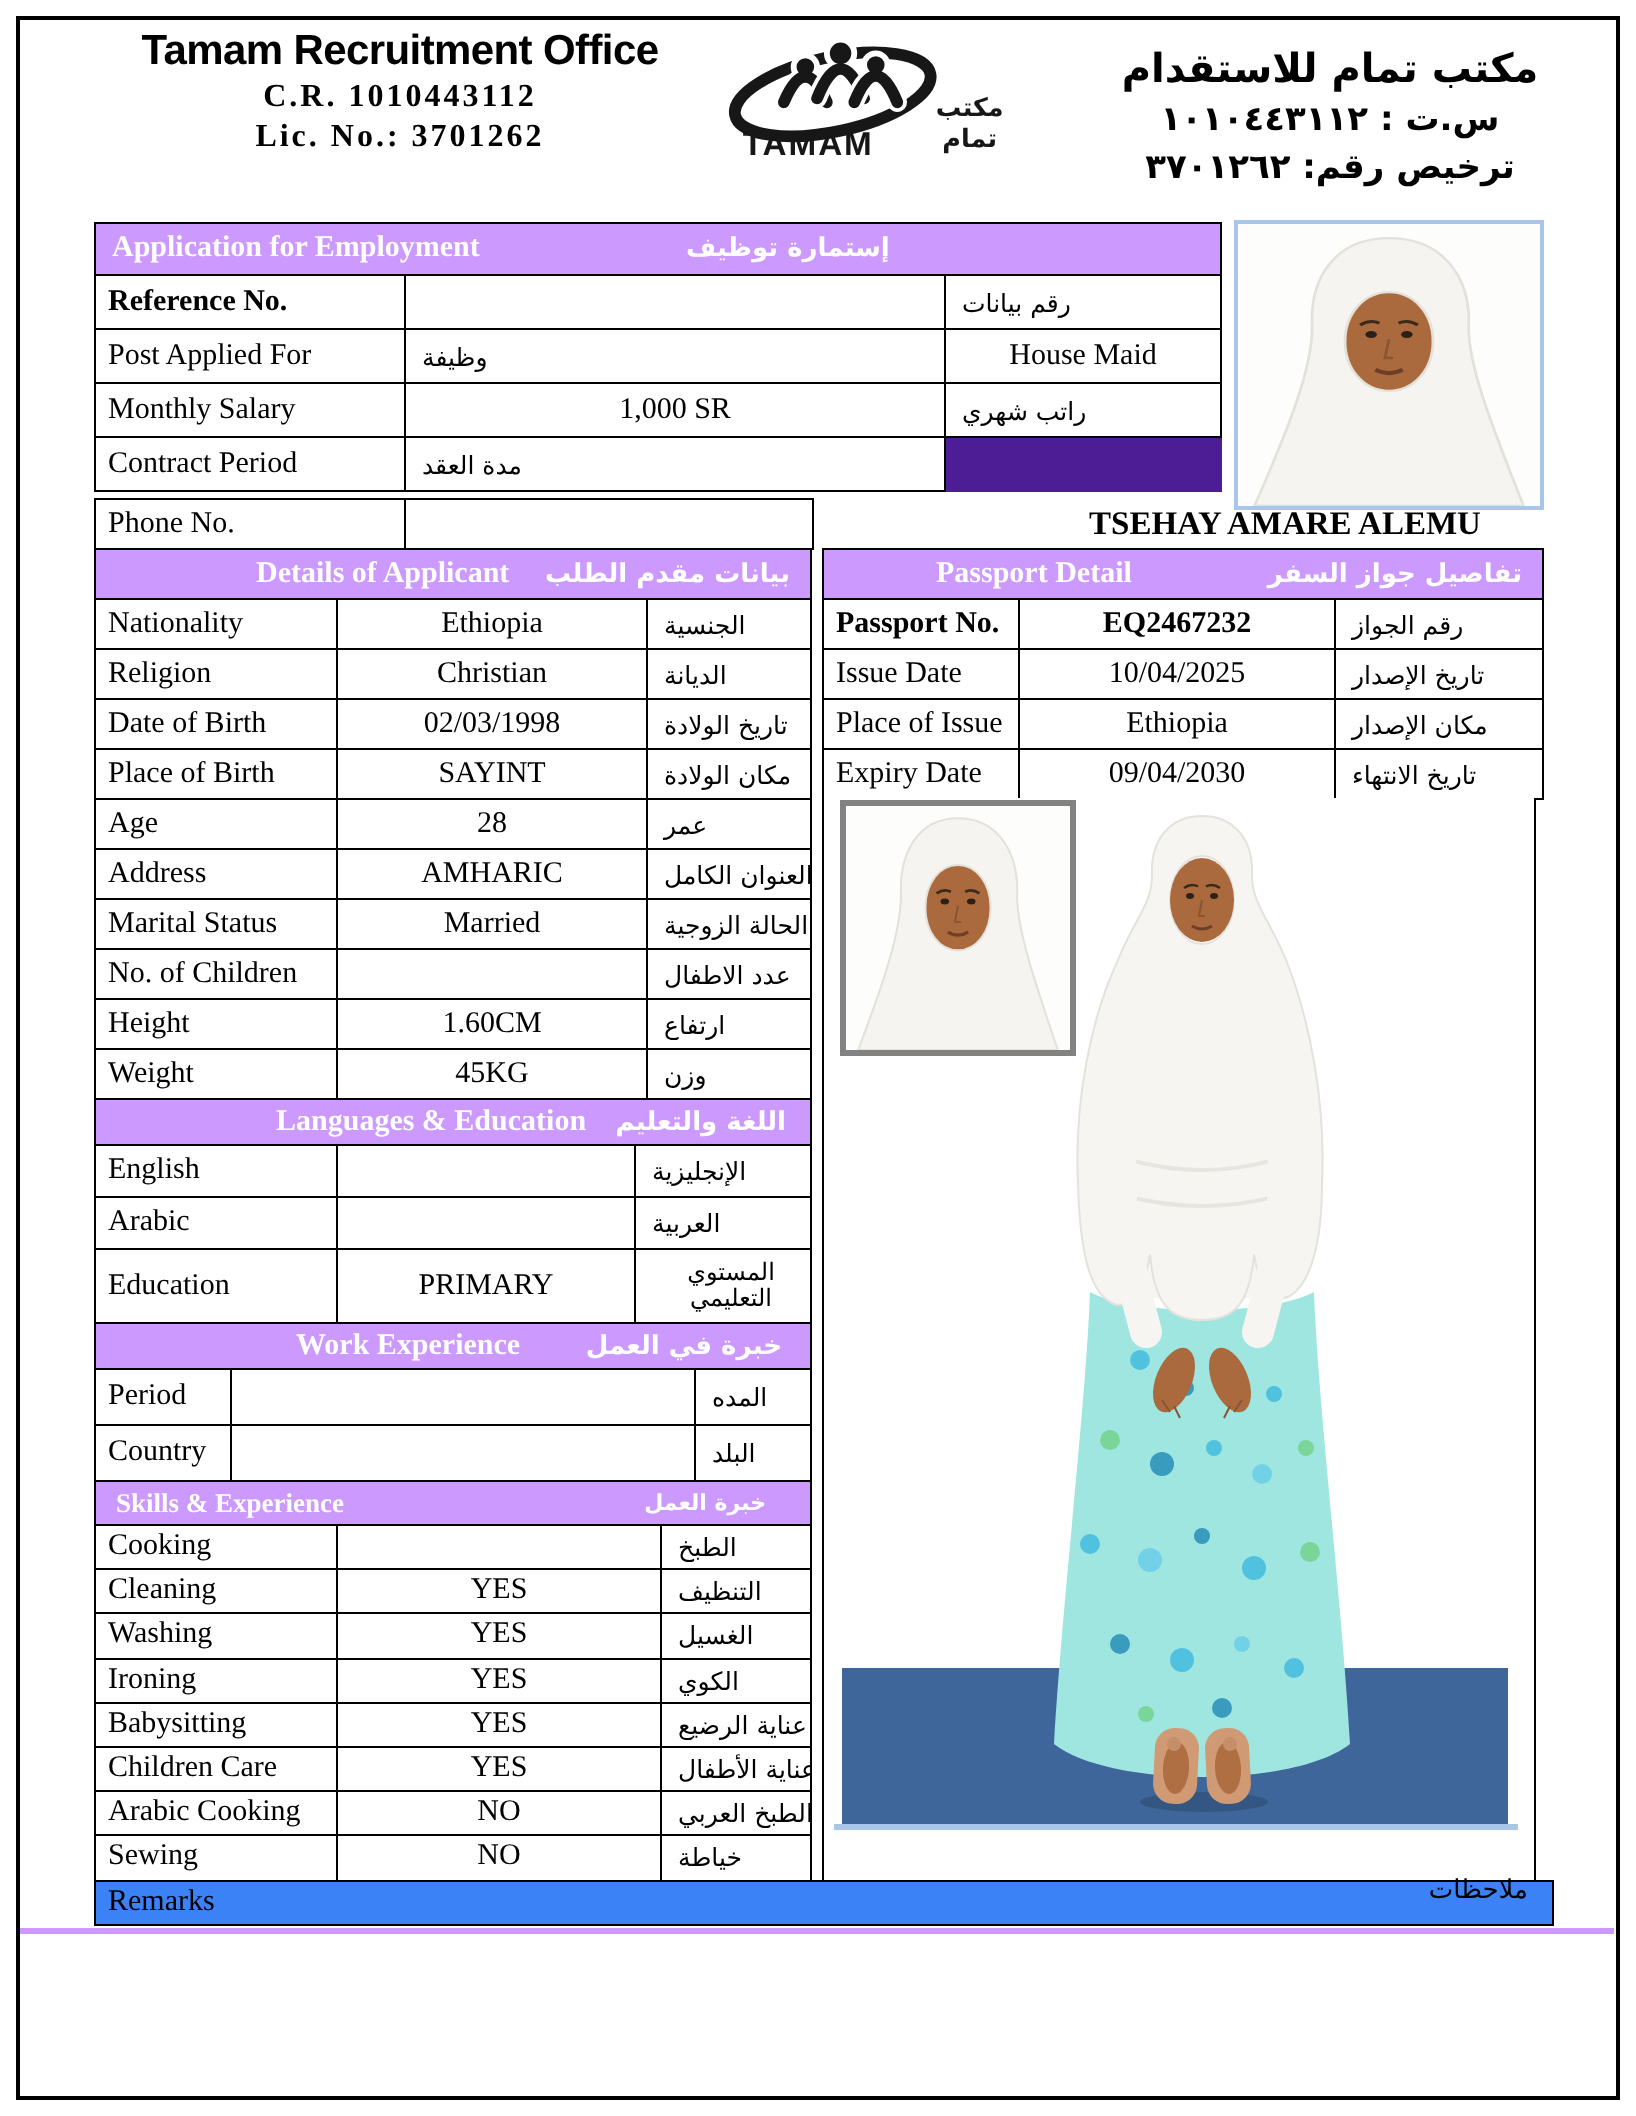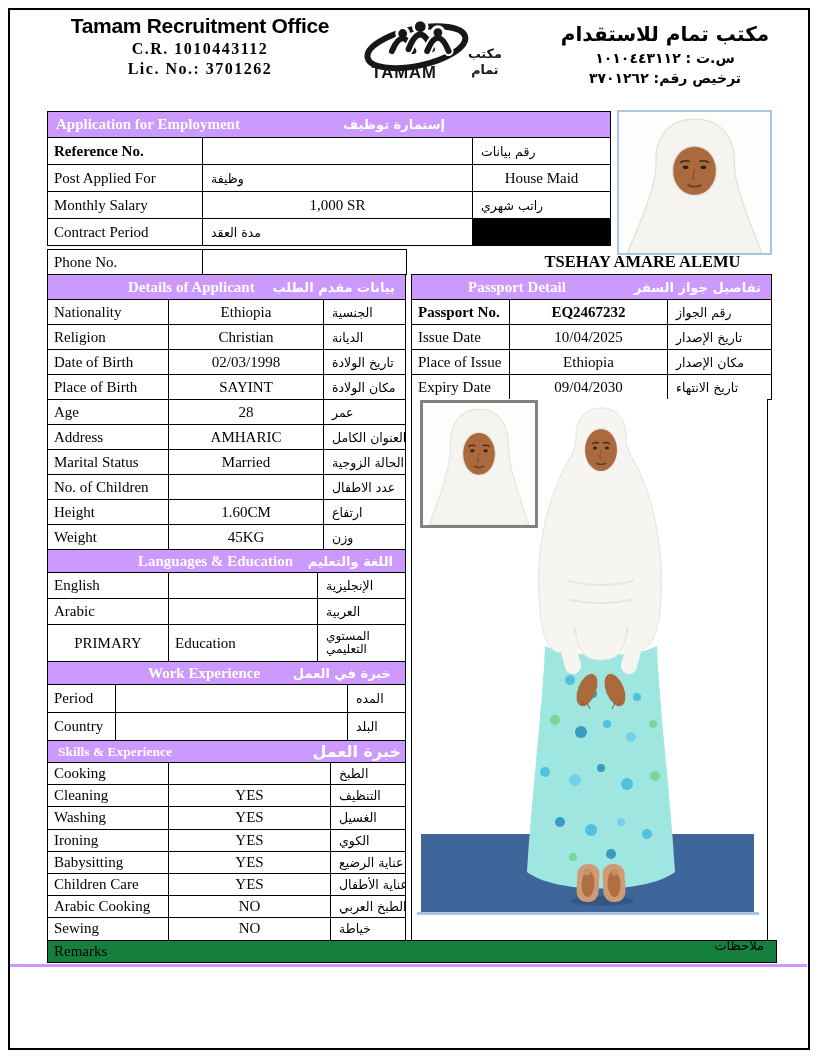--- a/index.html
+++ b/index.html
@@ -7,25 +7,25 @@
          font-family:"Liberation Serif","DejaVu Serif",serif;color:#000;}
   .frame{position:absolute;left:8px;top:8px;width:798px;height:1038px;border:2px solid #000;}
 
   
   .office-en{position:absolute;left:55px;top:14px;width:290px;text-align:center;}
   .office-en .nm{font-family:"Liberation Sans","DejaVu Sans",sans-serif;font-weight:bold;font-size:21px;letter-spacing:-0.3px;}
   .office-en .cr,.office-en .lic{font-weight:bold;font-size:16px;letter-spacing:1.5px;margin-top:2px;}
   .office-ar{position:absolute;left:520px;top:22px;width:290px;text-align:center;direction:rtl;
              font-family:"DejaVu Sans",sans-serif;}
   .office-ar .nm{font-weight:bold;font-size:20px;}
-  .office-ar .cr,.office-ar .lic{font-weight:bold;font-size:14px;margin-top:4px;}
+  .office-ar .cr,.office-ar .lic{font-weight:bold;font-size:17px;margin-top:4px;}
   .logo{position:absolute;left:358px;top:12px;width:150px;height:90px;}
 
   
-  .grid{position:absolute;display:grid;border-top:1.5px solid #000;border-left:1.5px solid #000;background:#000000;}
+  .grid{position:absolute;display:grid;border-top:1.5px solid #000;border-left:1.5px solid #000;background:#4c1d95;text-align:center;}
   .c{display:flex;align-items:center;border-right:1.5px solid #000;border-bottom:1.5px solid #000;
      background:#fff;overflow:hidden;white-space:nowrap;font-size:15px;}
   .lbl{padding-left:6px;}
   .val{justify-content:center;}
   .ar{padding-left:8px;font-family:"DejaVu Sans",sans-serif;font-size:12.5px;}
   .b{font-weight:bold;}
   .wrap{white-space:normal;line-height:1.1;font-size:12px;}
   .hd{grid-column:1/-1;position:relative;background:#CC99FF;color:#fff;font-weight:bold;
       display:flex;align-items:center;border-right:1.5px solid #000;border-bottom:1.5px solid #000;
       font-size:15px;padding:0 8px;}
@@ -42,25 +42,25 @@
   #passport-grid .en{margin-left:48px;}
   #passport-grid .ar-h{right:10px;}
   #lang-grid{left:47px;top:549px;grid-template-columns:121px 149px 88px;grid-template-rows:23px 26px 26px 37px;}
   #lang-grid .en{margin-left:82px;}
   #lang-grid .ar-h{right:12px;}
   #work-grid{left:47px;top:661px;grid-template-columns:68px 232px 58px;grid-template-rows:23px 28px 28px;}
   #work-grid .en{margin-left:92px;}
   #work-grid .ar-h{right:14px;}
   #skills-grid{left:47px;top:740px;grid-template-columns:121px 162px 75px;grid-template-rows:22px repeat(8,22.2px);}
   #skills-grid .en{margin-left:2px;font-size:13.5px;}
-  #skills-grid .ar-h{right:4px;font-size:16px;}
+  #skills-grid .ar-h{right:22px;font-size:11px;}
 
   #remarks{position:absolute;left:47px;top:940px;width:730px;height:23px;border:1.5px solid #000;
            box-sizing:border-box;display:flex;align-items:center;justify-content:space-between;
-           padding:0 12px 0 6px;font-size:15px;background:#15803d;}
+           padding:0 12px 0 6px;font-size:15px;background:#3b82f6;}
   .remarks-ar{font-family:"DejaVu Sans",sans-serif;font-size:13px;transform:translateY(-6px);}
   #purple-line{position:absolute;left:10px;top:964px;width:797px;height:3px;background:#CC99FF;}
 
   
   #photo-top{position:absolute;left:617px;top:110px;width:151px;height:141px;border:2px solid #A9C6E8;
              background:#fff;overflow:hidden;}
   #photo-area{position:absolute;left:411px;top:399px;width:357px;height:541px;box-sizing:border-box;
               border-left:1.5px solid #000;border-right:1.5px solid #000;background:#fff;}
   #photo-large{position:absolute;left:5px;top:1px;width:342px;height:512px;border-bottom:3px solid #A9C6E8;}
   #floor{position:absolute;left:4px;right:5px;bottom:0;height:78px;background:#3E669A;}
@@ -204,22 +204,22 @@
     <div class="hd">
       <span class="en">Languages &amp; Education</span>
       <span class="ar-h">اللغة والتعليم</span>
     </div>
     <div class="c lbl">English</div>
     <div class="c val"></div>
     <div class="c ar">الإنجليزية</div>
     <div class="c lbl">Arabic</div>
     <div class="c val"></div>
     <div class="c ar">العربية</div>
+    <div class="c lbl">Education</div>
     <div class="c val">PRIMARY</div>
-    <div class="c lbl">Education</div>
     <div class="c ar wrap">المستوي التعليمي</div>
   </div>
 
   <div class="grid" id="work-grid">
     <div class="hd">
       <span class="en">Work Experience</span>
       <span class="ar-h">خبرة في العمل</span>
     </div>
     <div class="c lbl">Period</div>
     <div class="c val"></div>

